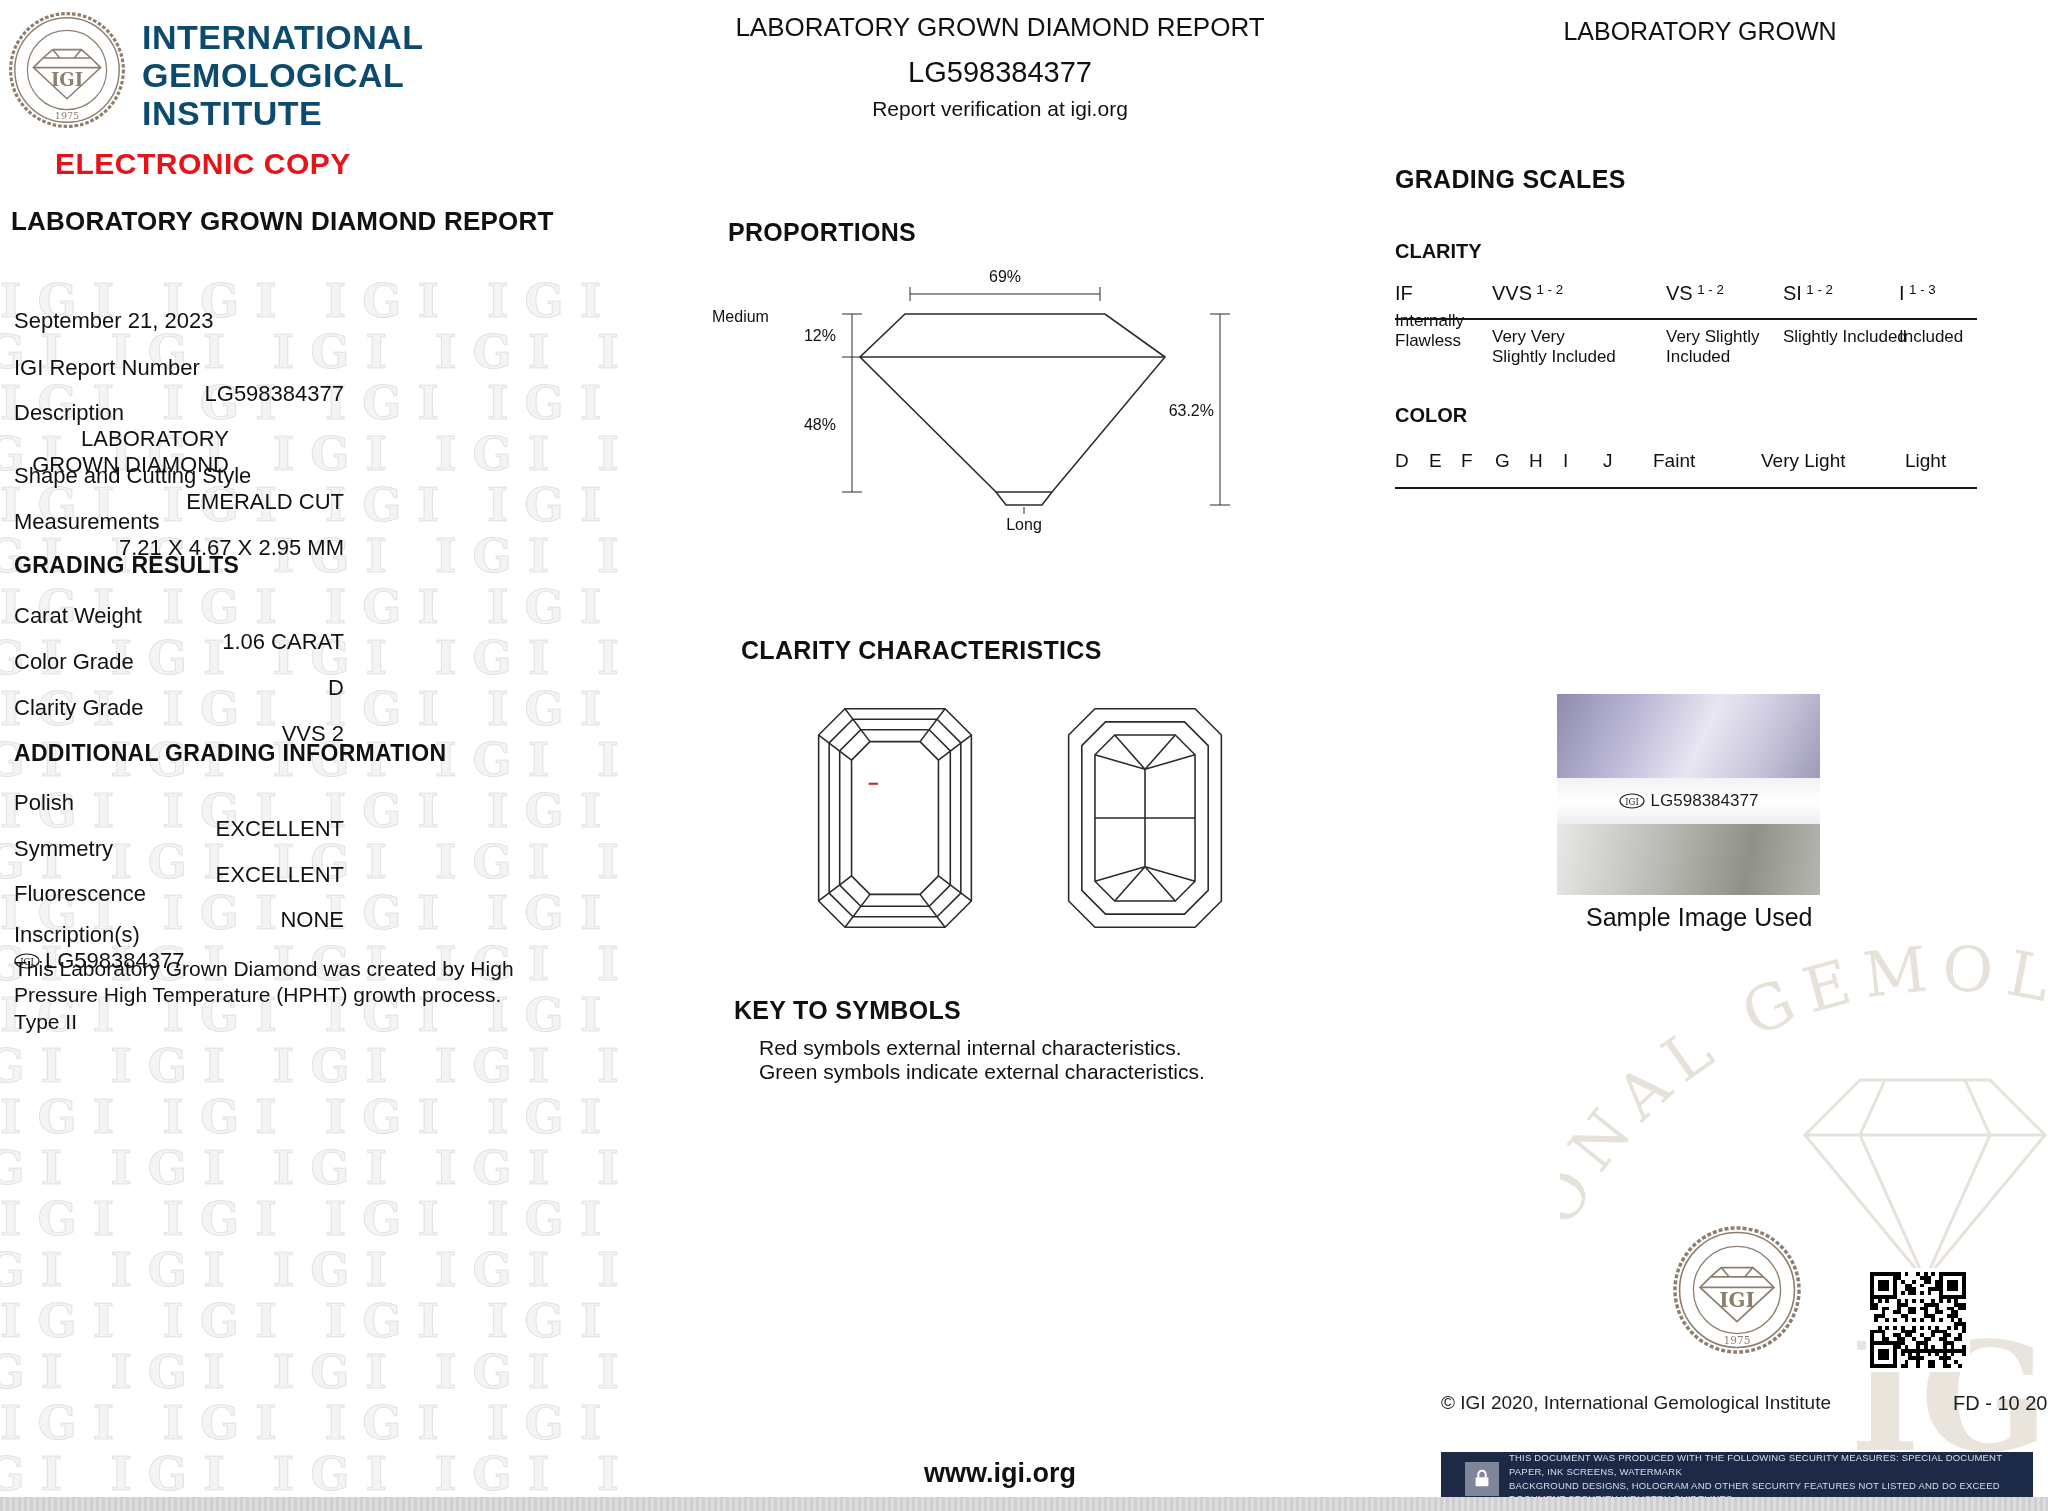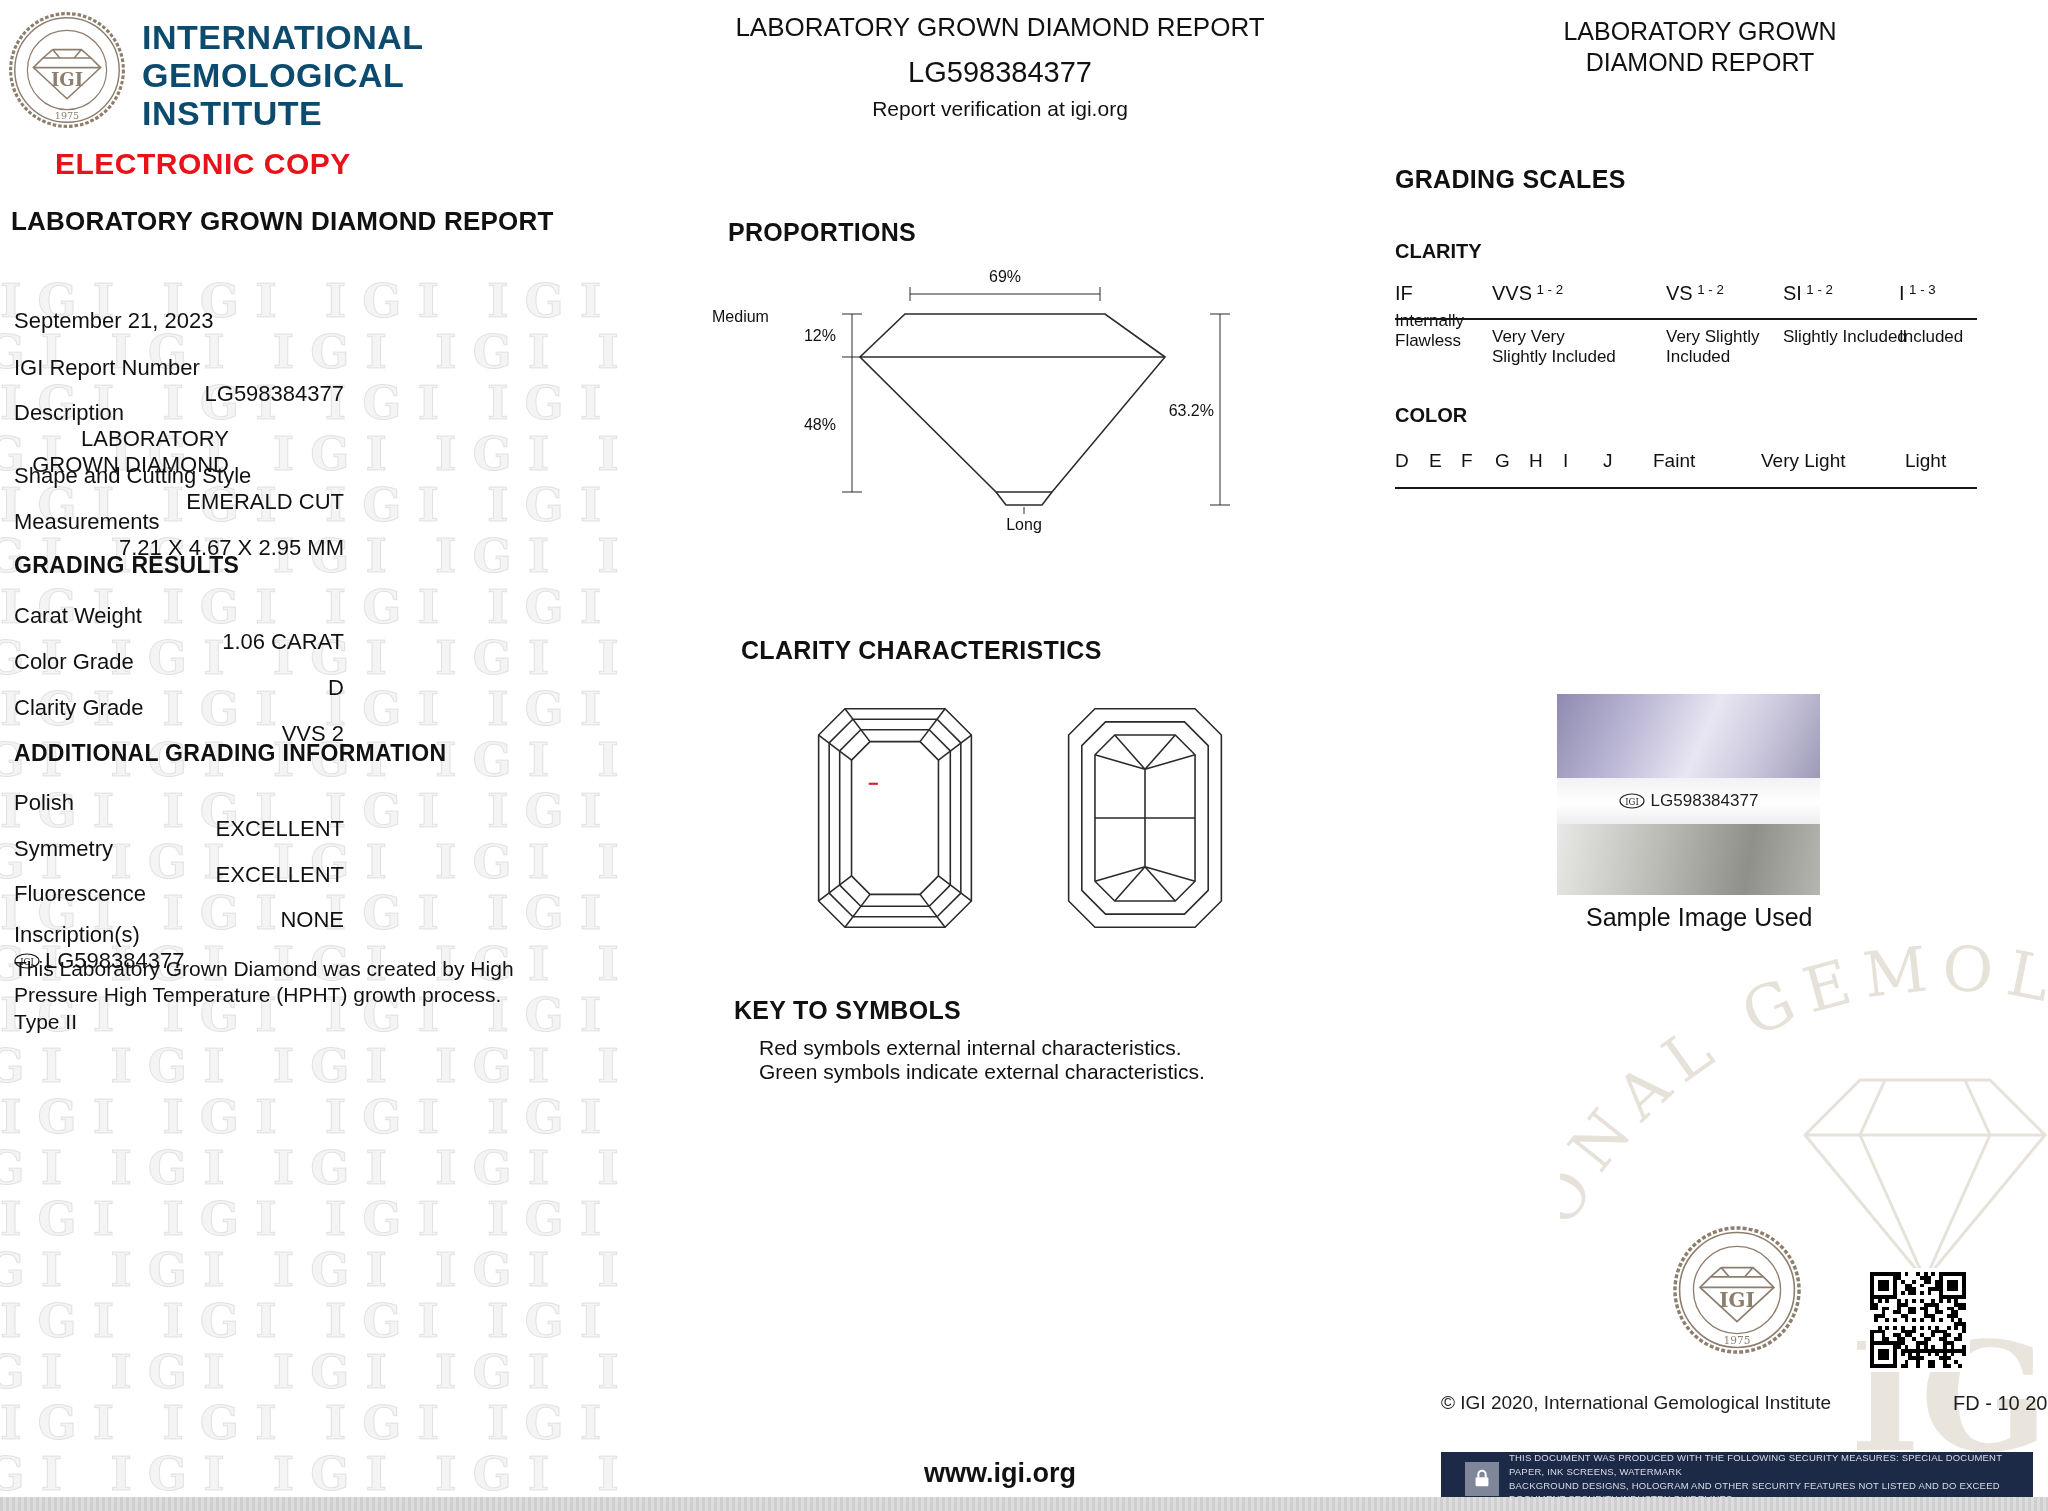--- a/index.html
+++ b/index.html
@@ -244,21 +244,20 @@
 </svg>
 
 <div class="abs sec-h" style="left:734px;top:996px">KEY TO SYMBOLS</div>
 <div class="abs keyline" style="top:1036px">Red symbols external internal characteristics.</div>
 <div class="abs keyline" style="top:1060px">Green symbols indicate external characteristics.</div>
 
 <div class="abs website">www.igi.org</div>
 
 <div class="abs r-title">
   <div>LABORATORY GROWN</div>
-  <div>DIAMOND REPORT</div>
 </div>
 
 <div class="abs sec-h" style="left:1395px;top:165px">GRADING SCALES</div>
 <div class="abs" style="left:1395px;top:240px;font-size:20px;font-weight:bold">CLARITY</div>
 
 <div class="abs" style="left:1395px;top:282px;width:582px;height:120px">
   <div class="cl-col" style="left:0">
     <span class="cl-code">IF</span><sup></sup>
     <div class="cl-desc" style="margin-top:6px">Internally Flawless</div>
   </div>

